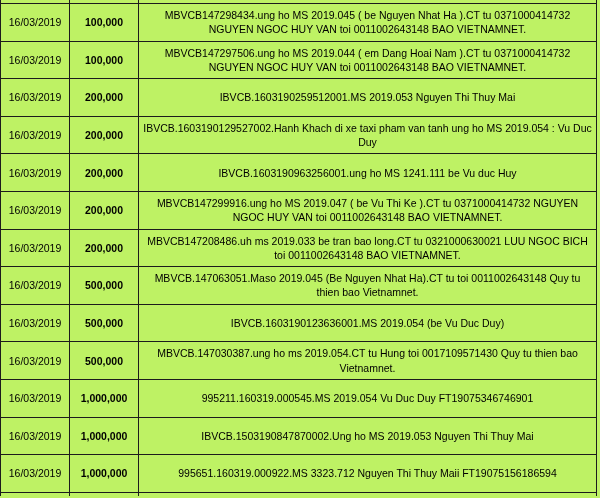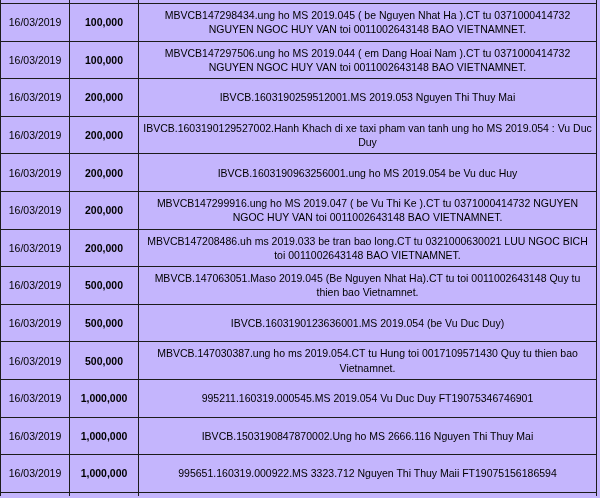--- a/index.html
+++ b/index.html
@@ -10,21 +10,21 @@
     width: 600px;
     height: 498px;
     background: #ffffff;
     overflow: hidden;
     font-family: "Liberation Sans", sans-serif;
   }
   .screen {
     position: relative;
     width: 600px;
     height: 498px;
-    background: #c4b5fd;
+    background: #bef264;
   }
   table.txn-table {
     position: absolute;
     top: 0;
     left: 0;
     width: 596px;
     border-collapse: collapse;
     table-layout: fixed;
   }
   table.txn-table td {
@@ -83,21 +83,21 @@
     <td class="desc-cell">IBVCB.1603190259512001.MS 2019.053 Nguyen Thi Thuy Mai</td>
   </tr>
         <tr class="data-row">
     <td class="date-cell">16/03/2019</td>
     <td class="amount-cell">200,000</td>
     <td class="desc-cell">IBVCB.1603190129527002.Hanh Khach di xe taxi pham van tanh ung ho MS 2019.054 : Vu Duc Duy</td>
   </tr>
         <tr class="data-row">
     <td class="date-cell">16/03/2019</td>
     <td class="amount-cell">200,000</td>
-    <td class="desc-cell">IBVCB.1603190963256001.ung ho MS 2019.054 be Vu duc Huy</td>
+    <td class="desc-cell">IBVCB.1603190963256001.ung ho MS 1241.111 be Vu duc Huy</td>
   </tr>
         <tr class="data-row">
     <td class="date-cell">16/03/2019</td>
     <td class="amount-cell">200,000</td>
     <td class="desc-cell">MBVCB147299916.ung ho MS 2019.047 ( be Vu Thi Ke ).CT tu 0371000414732 NGUYEN NGOC HUY VAN toi 0011002643148 BAO VIETNAMNET.</td>
   </tr>
         <tr class="data-row">
     <td class="date-cell">16/03/2019</td>
     <td class="amount-cell">200,000</td>
     <td class="desc-cell">MBVCB147208486.uh ms 2019.033 be tran bao long.CT tu 0321000630021 LUU NGOC BICH toi 0011002643148 BAO VIETNAMNET.</td>
@@ -118,21 +118,21 @@
     <td class="desc-cell">MBVCB.147030387.ung ho ms 2019.054.CT tu Hung toi 0017109571430 Quy tu thien bao Vietnamnet.</td>
   </tr>
         <tr class="data-row">
     <td class="date-cell">16/03/2019</td>
     <td class="amount-cell">1,000,000</td>
     <td class="desc-cell">995211.160319.000545.MS 2019.054 Vu Duc Duy FT19075346746901</td>
   </tr>
         <tr class="data-row">
     <td class="date-cell">16/03/2019</td>
     <td class="amount-cell">1,000,000</td>
-    <td class="desc-cell">IBVCB.1503190847870002.Ung ho MS 2666.116 Nguyen Thi Thuy Mai</td>
+    <td class="desc-cell">IBVCB.1503190847870002.Ung ho MS 2019.053 Nguyen Thi Thuy Mai</td>
   </tr>
         <tr class="data-row">
     <td class="date-cell">16/03/2019</td>
     <td class="amount-cell">1,000,000</td>
     <td class="desc-cell">995651.160319.000922.MS 3323.712 Nguyen Thi Thuy Maii FT19075156186594</td>
   </tr>
         <tr class="partial-row partial-row-bottom">
         <td></td>
         <td></td>
         <td></td>

